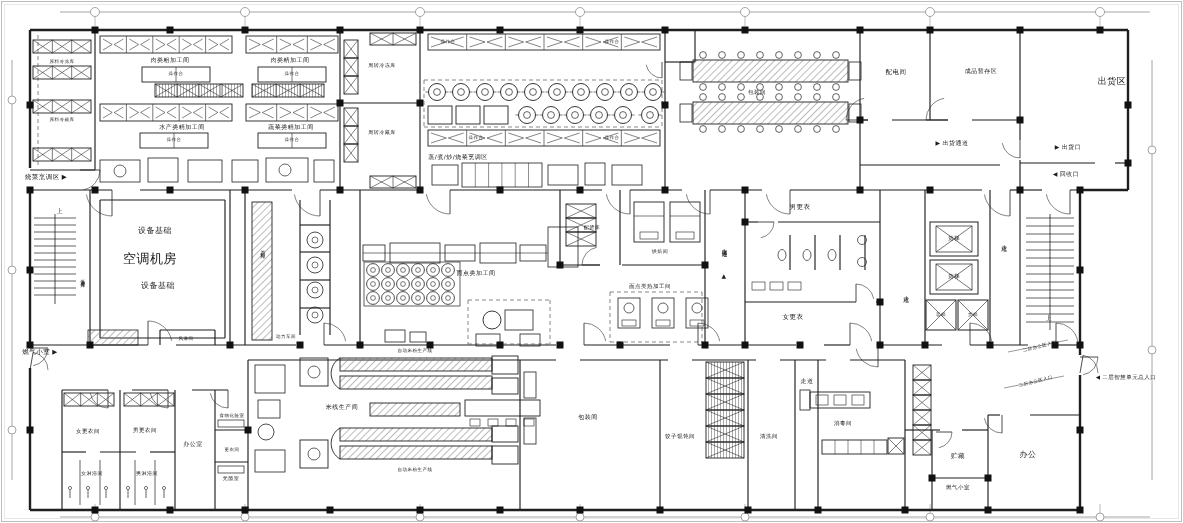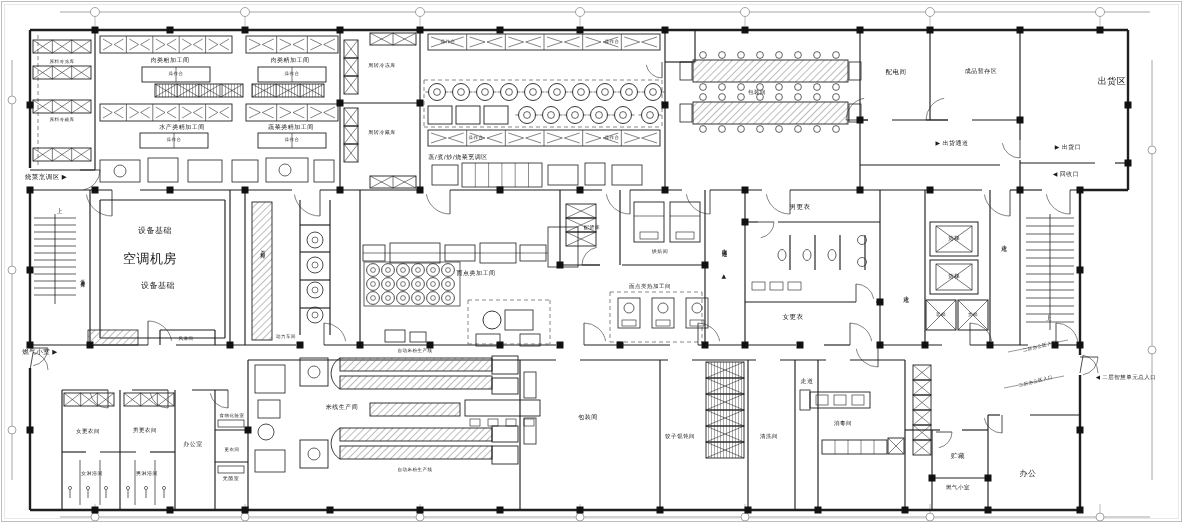--- a/index.html
+++ b/index.html
@@ -1152,21 +1152,21 @@
       </div>
       <div class="lbl" style="left: 232px; top: 450px; font-size: 4.5px;">
         <span>更衣间</span>
       </div>
       <div class="lbl" style="left: 231px; top: 479px; font-size: 5px;">
         <span>无菌室</span>
       </div>
       <div class="lbl" style="left: 958px; top: 456px; font-size: 6.5px;">
         <span>贮藏</span>
       </div>
-      <div class="lbl" style="left: 1028px; top: 455px; font-size: 8px; margin-top: 19px;">
+      <div class="lbl" style="left: 1028px; top: 455px; font-size: 8px;">
         <span>办公</span>
       </div>
       <div class="lbl" style="left: 958px; top: 488px; font-size: 5.5px;">
         <span>燃气小室</span>
       </div>
       <div class="lbl" style="left: 1126px; top: 378px; font-size: 5.5px;">
         <span class="ic">◀</span>
         <span>二层智慧单元总入口</span>
       </div>
       <div class="lbl" style="left: 1040px; top: 347px; font-size: 4.5px; transform: translate(-50%, -50%) rotate(-14deg);">

